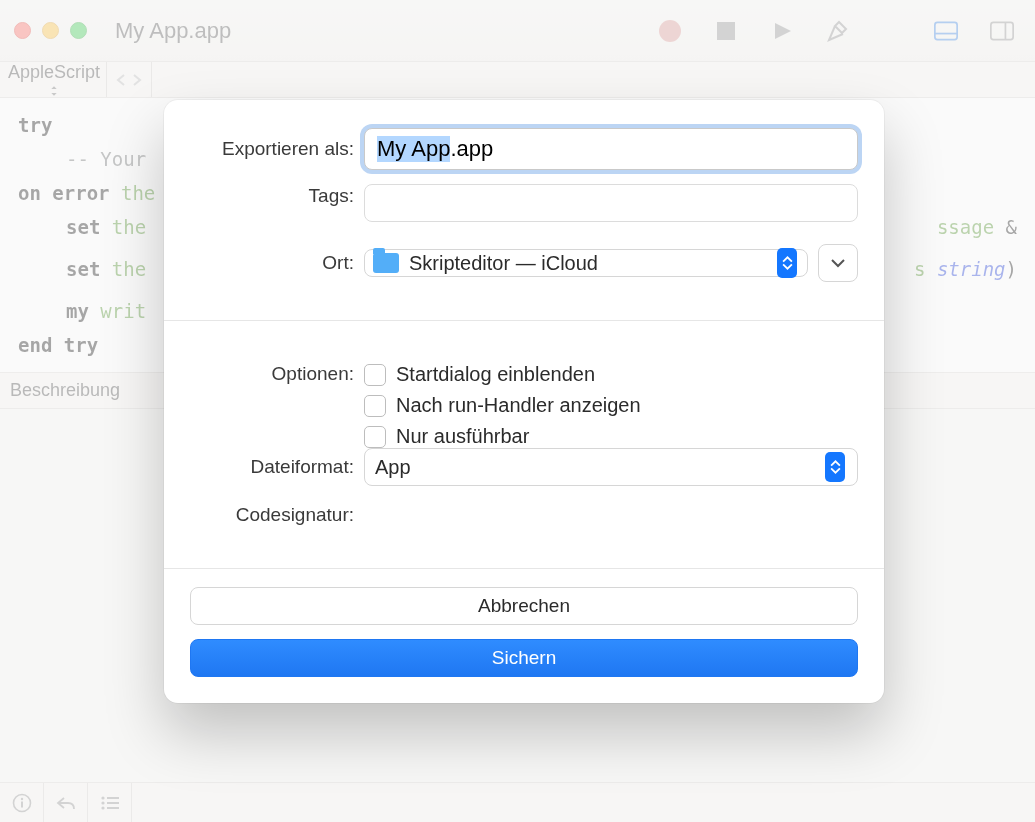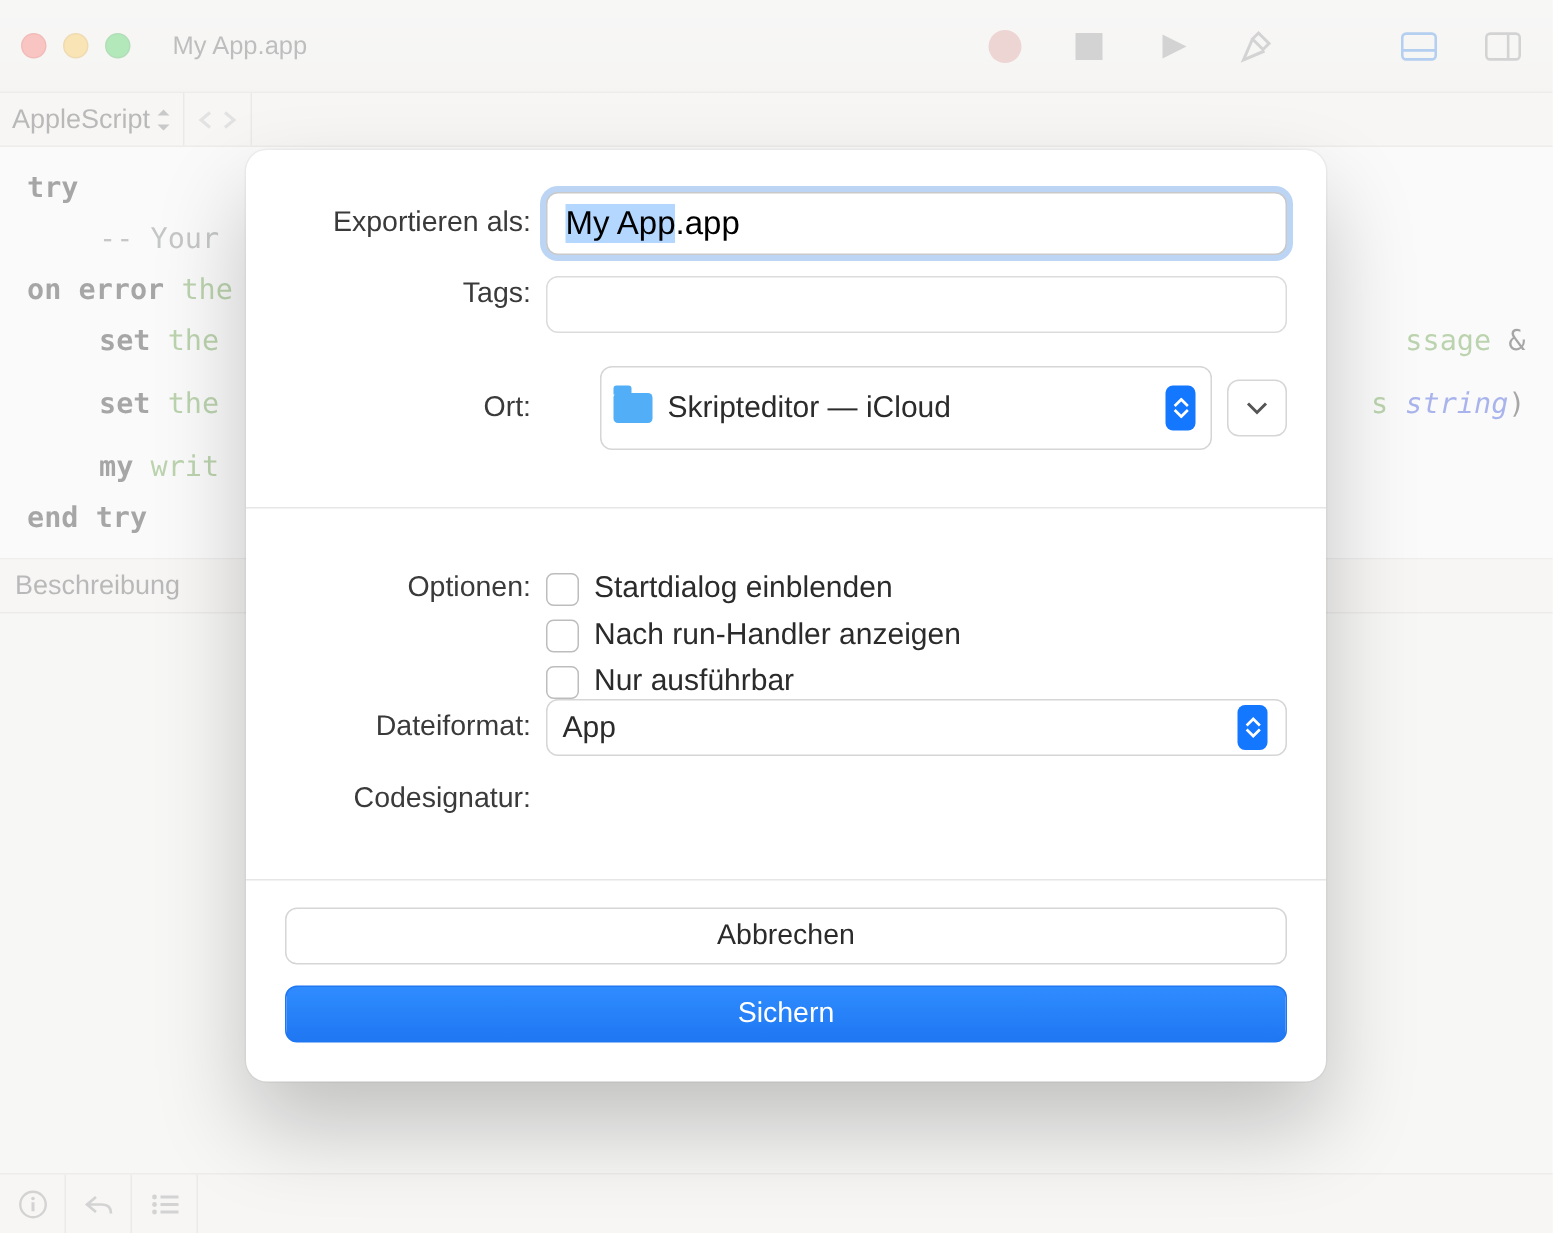--- a/index.html
+++ b/index.html
@@ -33,36 +33,36 @@
       align-items: center;
       padding: 0 14px;
       gap: 10px;
       position: relative;
     }
     .traffic-lights { display: flex; gap: 11px; margin-right: 18px; }
     .tl { width: 17px; height: 17px; border-radius: 50%; }
     .tl-close{ background:#fe5f57; border:1px solid #e24238;}
     .tl-min  { background:#febc2e; border:1px solid #dfa024;}
     .tl-zoom { background:#28c840; border:1px solid #27aa35;}
-    .doc-title { font-size: 17px; color:#4a4a4a; font-weight:400; }
+    .doc-title { font-size: 22px; color:#4a4a4a; font-weight:400; }
     .toolbar-right { margin-left:auto; display:flex; gap:26px; align-items:center; padding-right:4px;}
     .tb-icon { color:#808080; display:flex; align-items:center; justify-content:center; width:30px; height:30px;}
     .tb-icon svg { width:24px; height:24px; }
     .tb-rec { width:22px; height:22px; border-radius:50%; background:#d9908d; }
     .tb-stop{ width:18px; height:18px; background:#8b8b8b;}
     
     .langbar {
       height: 36px;
       background:#f4f2ef;
       border-bottom:1px solid #d8d5d1;
       display:flex; align-items:center;
       font-size:18px; color:#3a3a3a;
       padding-left:8px;
     }
-    .lang-pill{display:flex;align-items:center;gap:2px;border-right:1px solid #d0cdc8;padding-right:6px;height:100%;}
+    .lang-pill{display:flex;align-items:center;gap:2px;border-right:1px solid #d0cdc8;padding-right:6px;height:100%;flex-direction:column;}
     .nav-arrows{display:flex;align-items:center;gap:0;border-right:1px solid #d0cdc8;height:100%;padding:0 6px;}
     
     .code-area{
       padding: 10px 18px 10px 18px;
       font-family: Menlo, "SF Mono", monospace;
       font-size: 19px;
       line-height: 34px;
       color:#000;
       background:#fff;
       border-bottom:1px solid #dad7d3;
@@ -104,23 +104,23 @@
       box-shadow: 0 0 0 4px #bcd5f4;
       font-size:22px;padding:0 12px;color:#000;background:#fff;
       outline:none;
       display:flex;align-items:center;
     }
     .name-input .sel{background:#b3d7ff;}
     .tags-input{
       margin-top:14px;
       width:100%;height:38px;border:1px solid #dcdcdc;border-radius:8px;background:#fff;
     }
-    .loc-row{margin-top:22px;display:flex;align-items:center;gap:36px;}
+    .loc-row{margin-top:22px;display:flex;align-items:center;}
     .loc-select{
-      flex:1;height:56px;background:#fff;border:1px solid #d6d6d6;border-radius:8px;
+      flex:1;height:28px;background:#fff;border:1px solid #d6d6d6;border-radius:8px;
       display:flex;align-items:center;padding:0 8px;font-size:20px;color:#2b2b2b;
     }
     .folder-icon{width:26px;height:20px;background:#53aef8;border-radius:3px;position:relative;margin-right:10px;}
     .folder-icon::before{content:"";position:absolute;left:0;top:-5px;width:12px;height:6px;background:#53aef8;border-radius:2px 2px 0 0;}
     .stepper-blue{
       width:20px;height:30px;border-radius:5px;background:#1477ff;margin-left:auto;margin-right:2px;
       display:flex;flex-direction:column;align-items:center;justify-content:center;
     }
     .stepper-blue svg{width:11px;height:7px;}
     .expand-btn{

